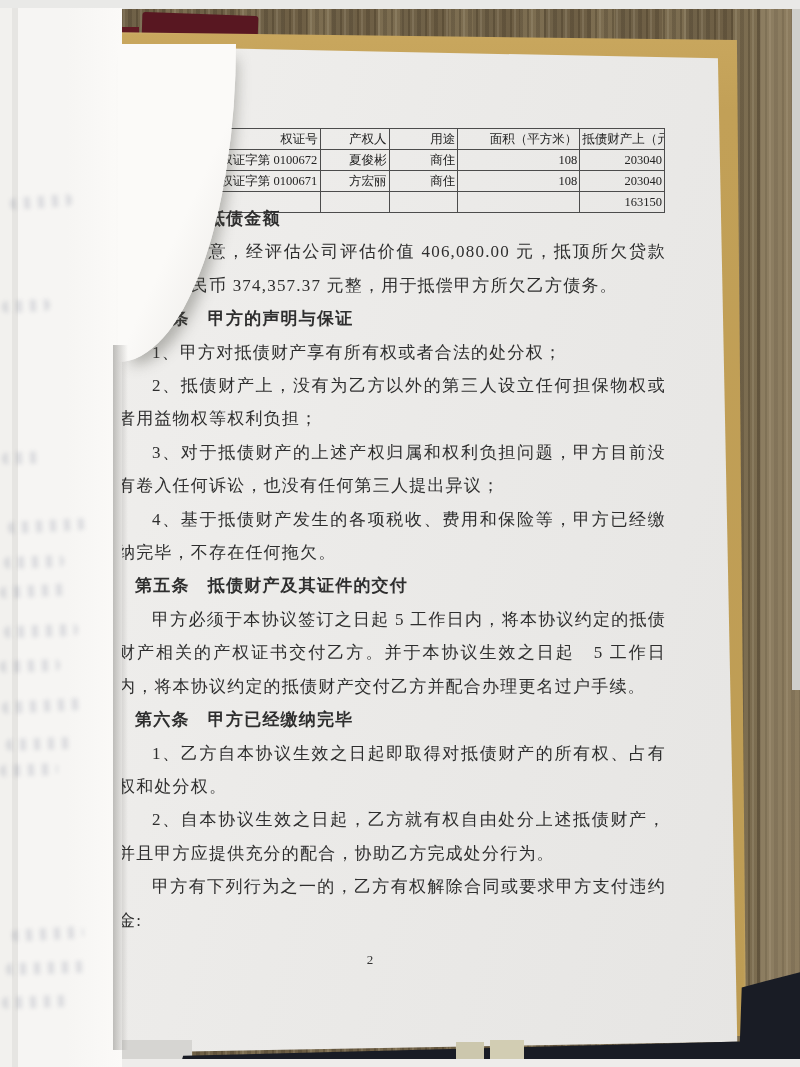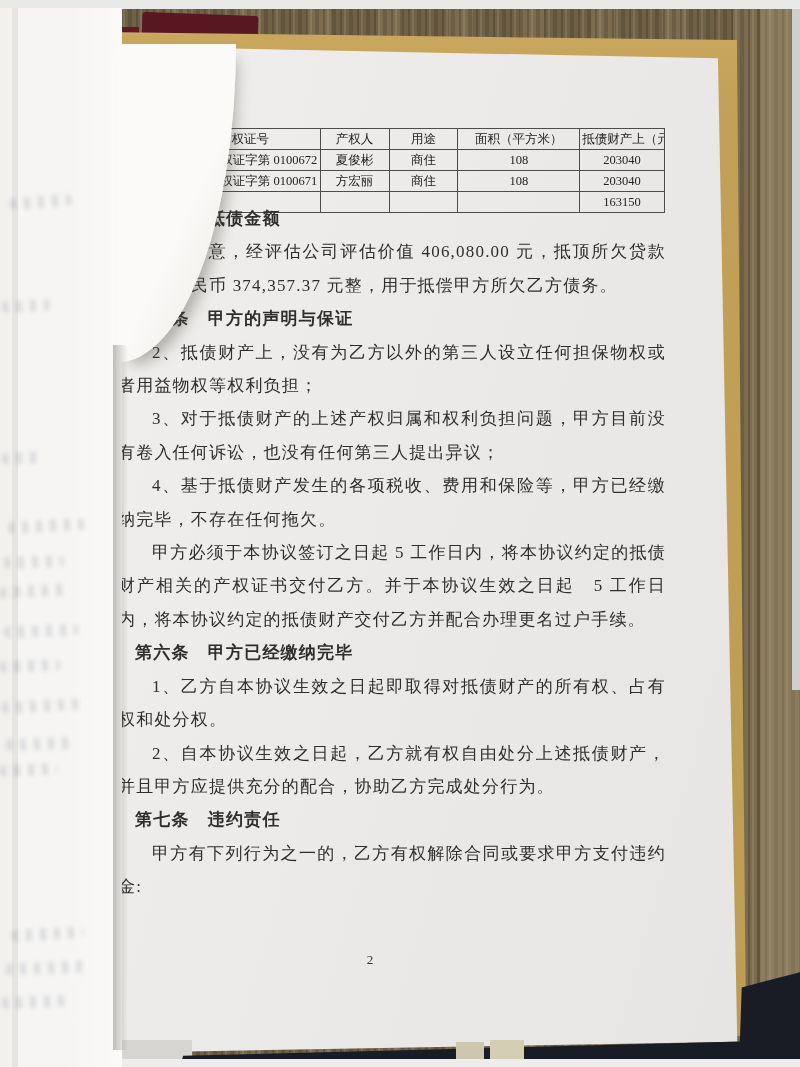--- a/index.html
+++ b/index.html
@@ -25,21 +25,21 @@
   }
   .page{
     left:100px;top:40px;width:645px;height:1015px;
     background:linear-gradient(105deg,#f0efed 0%,#ebeae8 45%,#e6e5e3 100%);
     clip-path:polygon(.8% .6%, 95.8% 1.8%, 98.8% 98.7%, .8% 99.8%);
     color:#2b2b2b;
   }
   
   .doc-table{position:absolute;left:18px;top:88px;width:547px;border-collapse:collapse;table-layout:fixed;}
   .doc-table th,.doc-table td{
-    border:1px solid #4c4c4c;text-align:center;vertical-align:middle;
+    border:1px solid #4c4c4c;text-align:right;vertical-align:middle;
     font-size:12.5px;font-weight:normal;padding:0 2px;color:#222;
     white-space:nowrap;overflow:hidden;
   }
   .doc-table tr{height:21px;}
   col.c0{width:11.3%} col.c1{width:25.6%} col.c2{width:12.6%} col.c3{width:12.6%} col.c4{width:22.3%} col.c5{width:15.5%}
   
   .doc-body{position:absolute;left:18px;top:162px;width:548px;font-size:17px;line-height:33.4px;letter-spacing:1.2px;color:#2e2e2e;}
   .doc-body .heading{font-weight:bold;text-indent:1em;}
   .doc-body .para{text-indent:2em;text-align:justify;}
   .page-number{position:absolute;left:0;top:912px;width:540px;text-align:center;font-size:13px;color:#333;}
@@ -131,28 +131,29 @@
             <td></td>
             <td>163150</td>
           </tr>
         </tbody>
     </table>
 
     <div class="doc-body">
         <div class="heading">第三条　抵债金额</div>
         <div class="para">双方同意，经评估公司评估价值 406,080.00 元，抵顶所欠贷款共折价人民币 374,357.37 元整，用于抵偿甲方所欠乙方债务。</div>
         <div class="heading">第四条　甲方的声明与保证</div>
+        <div class="para">1、甲方对抵债财产享有所有权或者合法的处分权；</div>
         <div class="para">2、抵债财产上，没有为乙方以外的第三人设立任何担保物权或者用益物权等权利负担；</div>
         <div class="para">3、对于抵债财产的上述产权归属和权利负担问题，甲方目前没有卷入任何诉讼，也没有任何第三人提出异议；</div>
         <div class="para">4、基于抵债财产发生的各项税收、费用和保险等，甲方已经缴纳完毕，不存在任何拖欠。</div>
+        <div class="heading">第五条　抵债财产及其证件的交付</div>
         <div class="para">甲方必须于本协议签订之日起 5 工作日内，将本协议约定的抵债财产相关的产权证书交付乙方。并于本协议生效之日起　5 工作日内，将本协议约定的抵债财产交付乙方并配合办理更名过户手续。</div>
         <div class="heading">第六条　甲方已经缴纳完毕</div>
         <div class="para">1、乙方自本协议生效之日起即取得对抵债财产的所有权、占有权和处分权。</div>
         <div class="para">2、自本协议生效之日起，乙方就有权自由处分上述抵债财产，并且甲方应提供充分的配合，协助乙方完成处分行为。</div>
-        <div class="heading">第七条　违约责任</div>
         <div class="para">甲方有下列行为之一的，乙方有权解除合同或要求甲方支付违约金:</div>
       </div>
 
     <div class="page-number">2</div>
   </div>
 
   <div class="abs gray-under"></div>
   <div class="abs dark-bottom"></div>
   <div class="abs khaki-1"></div>
   <div class="abs khaki-2"></div>

